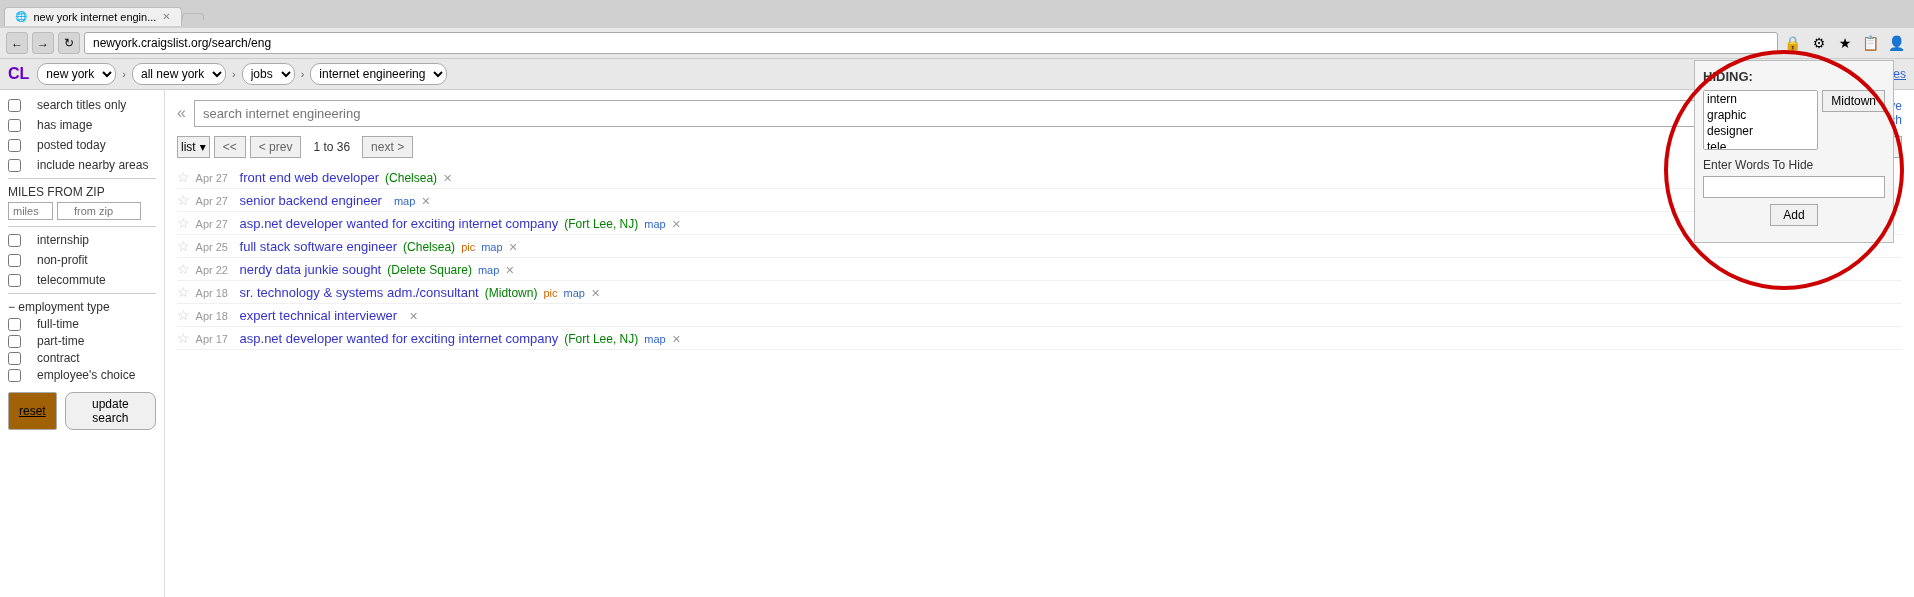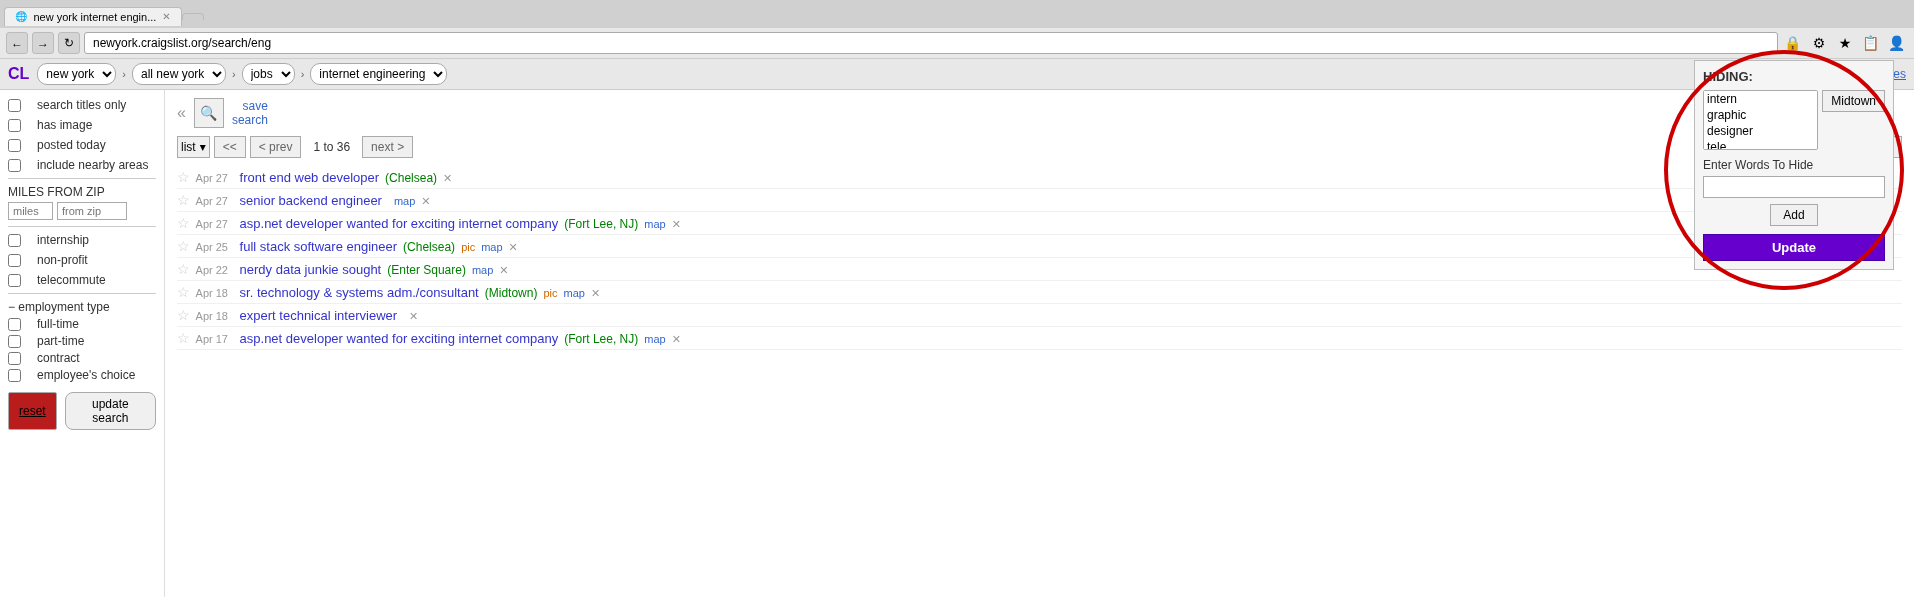--- a/index.html
+++ b/index.html
@@ -33,25 +33,25 @@
     
     .sidebar { width: 165px; min-width: 165px; border-right: 1px solid #ddd; padding: 8px; overflow-y: auto; background: #fff; }
     .sidebar-title { color: #6600cc; font-size: 16px; font-weight: bold; margin-bottom: 8px; line-height: 1.2; }
     .sidebar-section { margin-bottom: 6px; }
     .sidebar-label { display: flex; align-items: center; gap: 16px; font-size: 12px; color: #333; margin-bottom: 3px; cursor: pointer; }
     .sidebar-label input[type="checkbox"] { margin: 0; }
     .sidebar-divider { border-top: 1px solid #ccc; margin: 6px 0; }
     .sidebar-section-title { font-size: 12px; color: #333; margin-bottom: 3px; font-weight: normal; }
     .miles-section { display: flex; gap: 4px; align-items: center; margin-bottom: 6px; }
     .miles-input { width: 45px; border: 1px solid #aaa; padding: 2px 4px; font-size: 11px; }
-    .zip-input { width: 70px; border: 1px solid #aaa; padding: 2px 4px; font-size: 11px; }
+    .zip-input { width: 84px; border: 1px solid #aaa; padding: 2px 16px; font-size: 11px; }
     .employment-type { font-size: 12px; color: #333; }
     .employment-minus { cursor: pointer; }
     .bottom-buttons { display: flex; gap: 8px; margin-top: 10px; }
-    .reset-btn { border: 1px solid #aaa; background: #b91c1c; padding: 4px 10px; font-size: 12px; cursor: pointer; border-radius: 2px; text-decoration: underline; }
+    .reset-btn { border: 1px solid #aaa; background: #a16207; padding: 4px 10px; font-size: 12px; cursor: pointer; border-radius: 2px; text-decoration: underline; }
     .update-search-btn { border: 1px solid #aaa; background: #f0f0f0; padding: 4px 10px; font-size: 12px; cursor: pointer; border-radius: 8px; }
 
     
     .content { flex: 1; overflow-y: auto; padding: 0; }
     .content-inner { padding: 8px 12px; }
 
     
     .search-row { display: flex; align-items: center; gap: 8px; margin-bottom: 8px; }
     .collapse-btn { color: #999; font-size: 16px; cursor: pointer; }
     .search-input { flex: 1; border: 1px solid #aaa; padding: 5px 8px; font-size: 13px; color: #999; }
@@ -248,20 +248,21 @@
       <button class="reset-btn">reset</button>
       <button class="update-search-btn">update search</button>
     </div>
   </div>
 
   <div class="content">
     <div class="content-inner">
 
       <div class="search-row">
         <span class="collapse-btn">«</span>
+        <input class="search-input" type="text" placeholder="search internet engineering" style="">
         <button class="search-go-btn">🔍</button>
         <a class="save-search">
           <span>save</span><br>
           <span>search</span>
         </a>
       </div>
 
       <div class="pagination-row">
         <button class="list-btn">
           <span>list</span>
@@ -305,21 +306,21 @@
       <a class="listing-title">full stack software engineer</a>
       <span class="listing-location"> (Chelsea)</span>
        <span class="listing-pic">pic</span> 
             <a class="listing-link">map</a>
       <span class="listing-x">✕</span>
     </div>
           <div class="listing-row">
       <span class="listing-star">☆</span>
       <span class="listing-date">Apr 22</span>
       <a class="listing-title">nerdy data junkie sought</a>
-      <span class="listing-location"> (Enter Square)</span>
+      <span class="listing-location"> (Delete Square)</span>
        <a class="listing-link">map</a>
       <span class="listing-x">✕</span>
     </div>
           <div class="listing-row">
       <span class="listing-star">☆</span>
       <span class="listing-date">Apr 18</span>
       <a class="listing-title">sr. technology &amp; systems adm./consultant</a>
       <span class="listing-location"> (Midtown)</span>
        <span class="listing-pic">pic</span> 
             <a class="listing-link">map</a>
@@ -354,16 +355,15 @@
         <option>intern</option>
         <option>graphic</option>
         <option>designer</option>
         <option>tele</option>
       </select>
     <button class="delete-btn">Midtown</button>
   </div>
   <div class="enter-words-label">Enter Words To Hide</div>
   <input class="enter-words-input" type="text" style="">
   <button class="add-btn">Add</button>
-  <button class="update-btn">Update</button>
 </div>
 
 <div class="red-circle"></div>
 
 </body></html>

